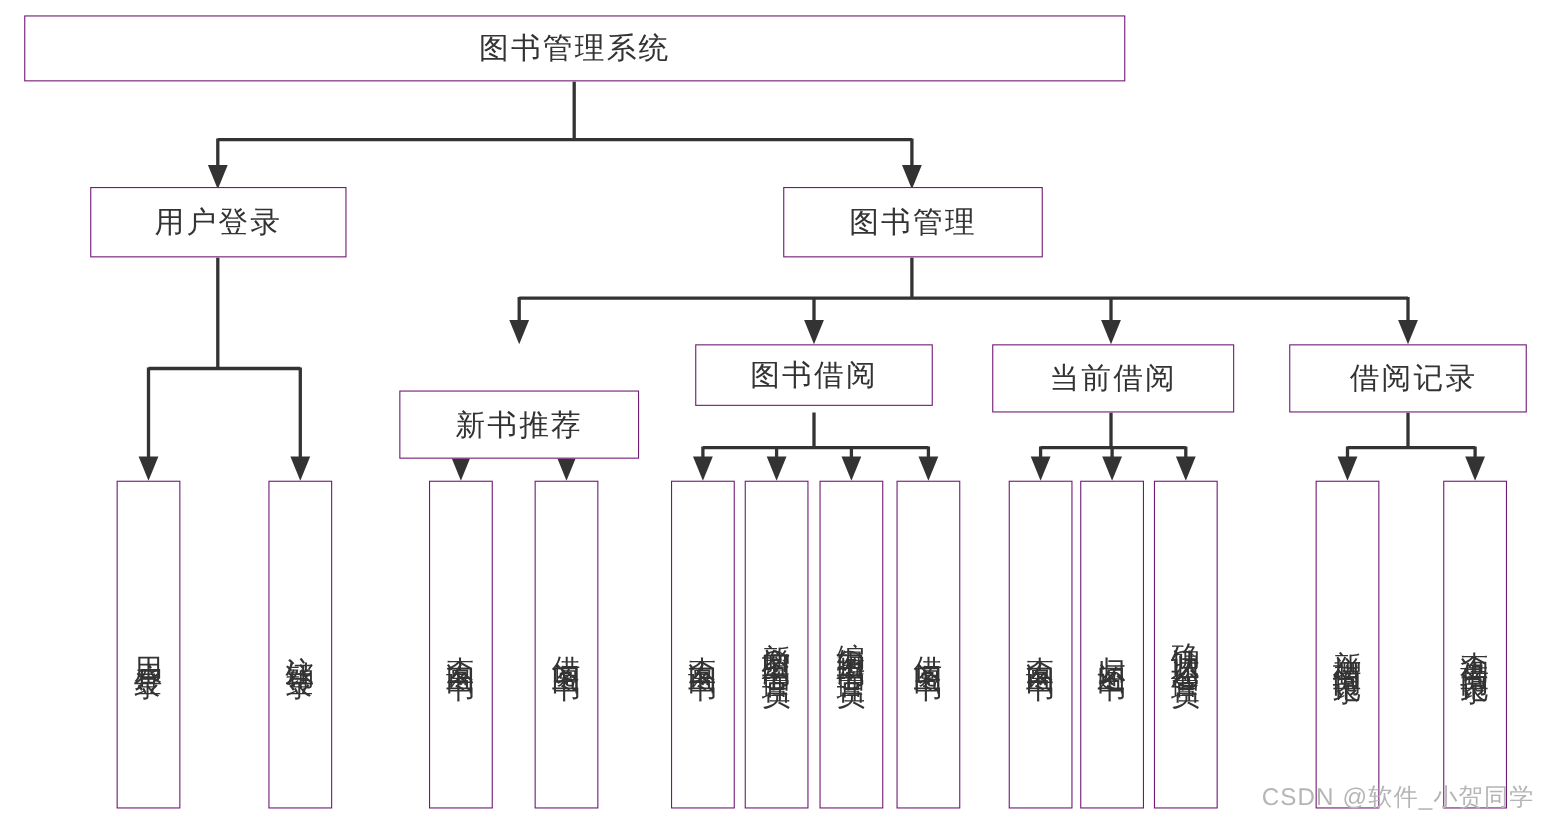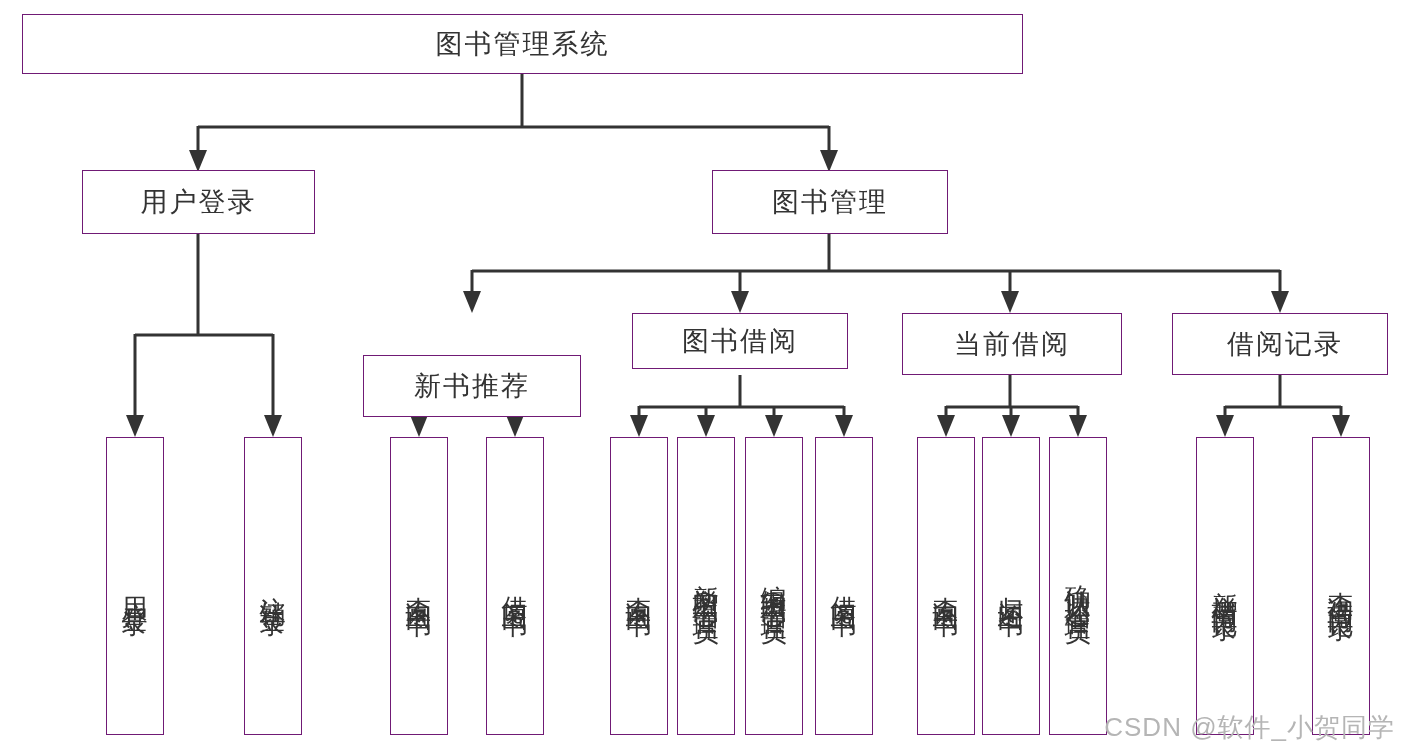--- a/index.html
+++ b/index.html
@@ -46,21 +46,21 @@
     writing-mode: vertical-rl;
     text-orientation: mixed;
     letter-spacing: 5px;
     line-height: 1;
     max-height: 288px;
   }
   .watermark {
     position: absolute;
     top: 710px;
     right: 10px;
-    font-size: 26px;
+    font-size: 22px;
     color: #b5b5b5;
     letter-spacing: 1px;
     white-space: nowrap;
   }
 </style>
 </head>
 <body>
 
 <div class="stage">
 

